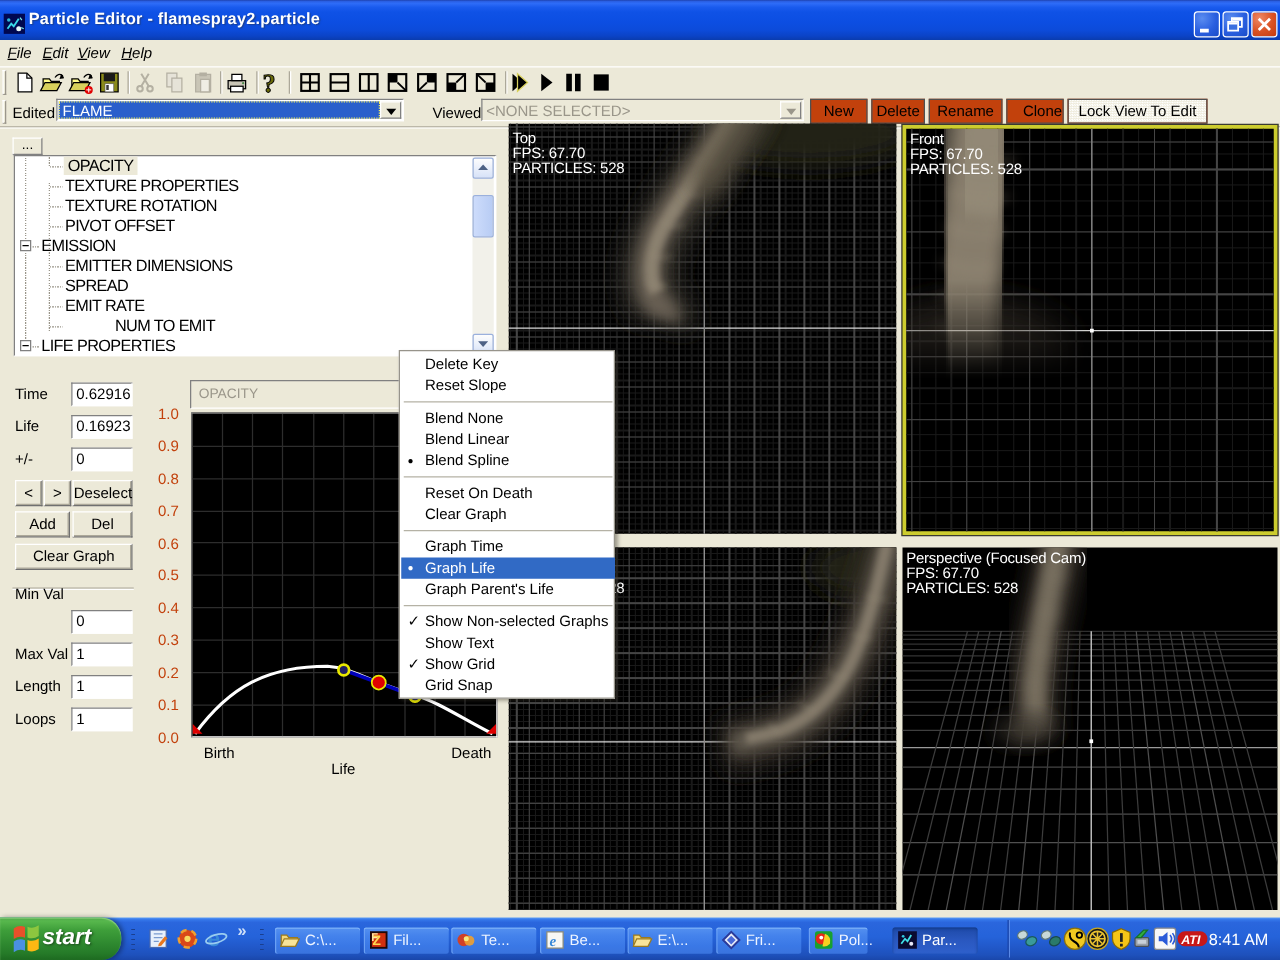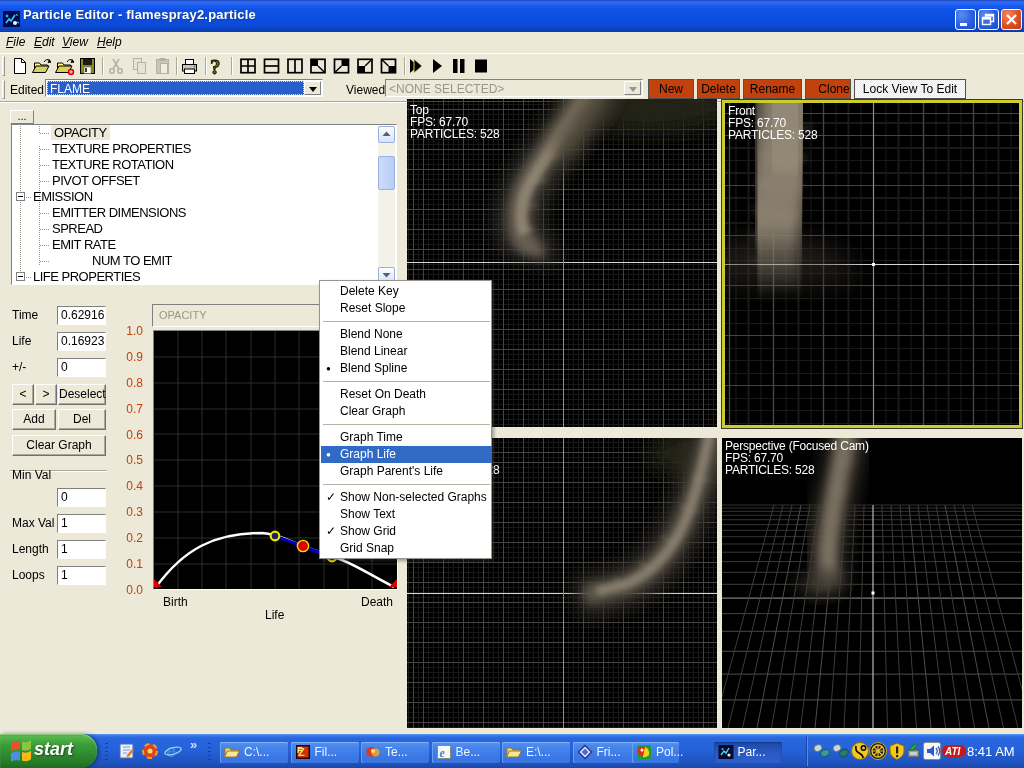--- a/index.html
+++ b/index.html
@@ -646,21 +646,21 @@
       </svg>
       <span class="ttxt">E:\...</span>
     </div>
   <div class="tbtn" style="left:572.5px; width:68px;">
       <svg class="ticon" viewBox="0 0 16 16">
         <path d="M8,1.5 L14.5,8 L8,14.5 L1.5,8 Z" fill="#e8ecf8" stroke="#2a3a9a" stroke-width="1.6"></path>
         <path d="M8,4.5 L11.5,8 L8,11.5 L4.5,8 Z" fill="#4a6ad8"></path>
       </svg>
       <span class="ttxt">Fri...</span>
     </div>
-  <div class="tbtn" style="left:632px; width:47px;">
+  <div class="tbtn" style="left:647px; width:47px;">
       <svg class="ticon" viewBox="0 0 16 16">
         <rect x="1" y="1" width="14" height="14" rx="2" fill="#18a030"></rect>
         <circle cx="6" cy="7" r="4.5" fill="#e82818"></circle>
         <path d="M9,3 q5,2 4,8 q-3,3 -6,2" fill="#f8d020"></path>
         <circle cx="6" cy="6" r="1.5" fill="#fff"></circle>
       </svg>
       <span class="ttxt">Pol...</span>
     </div>
   <div class="tbtn" id="curtask" style="left:713.5px; width:68px;">
       <svg class="ticon" viewBox="0 0 16 16">

